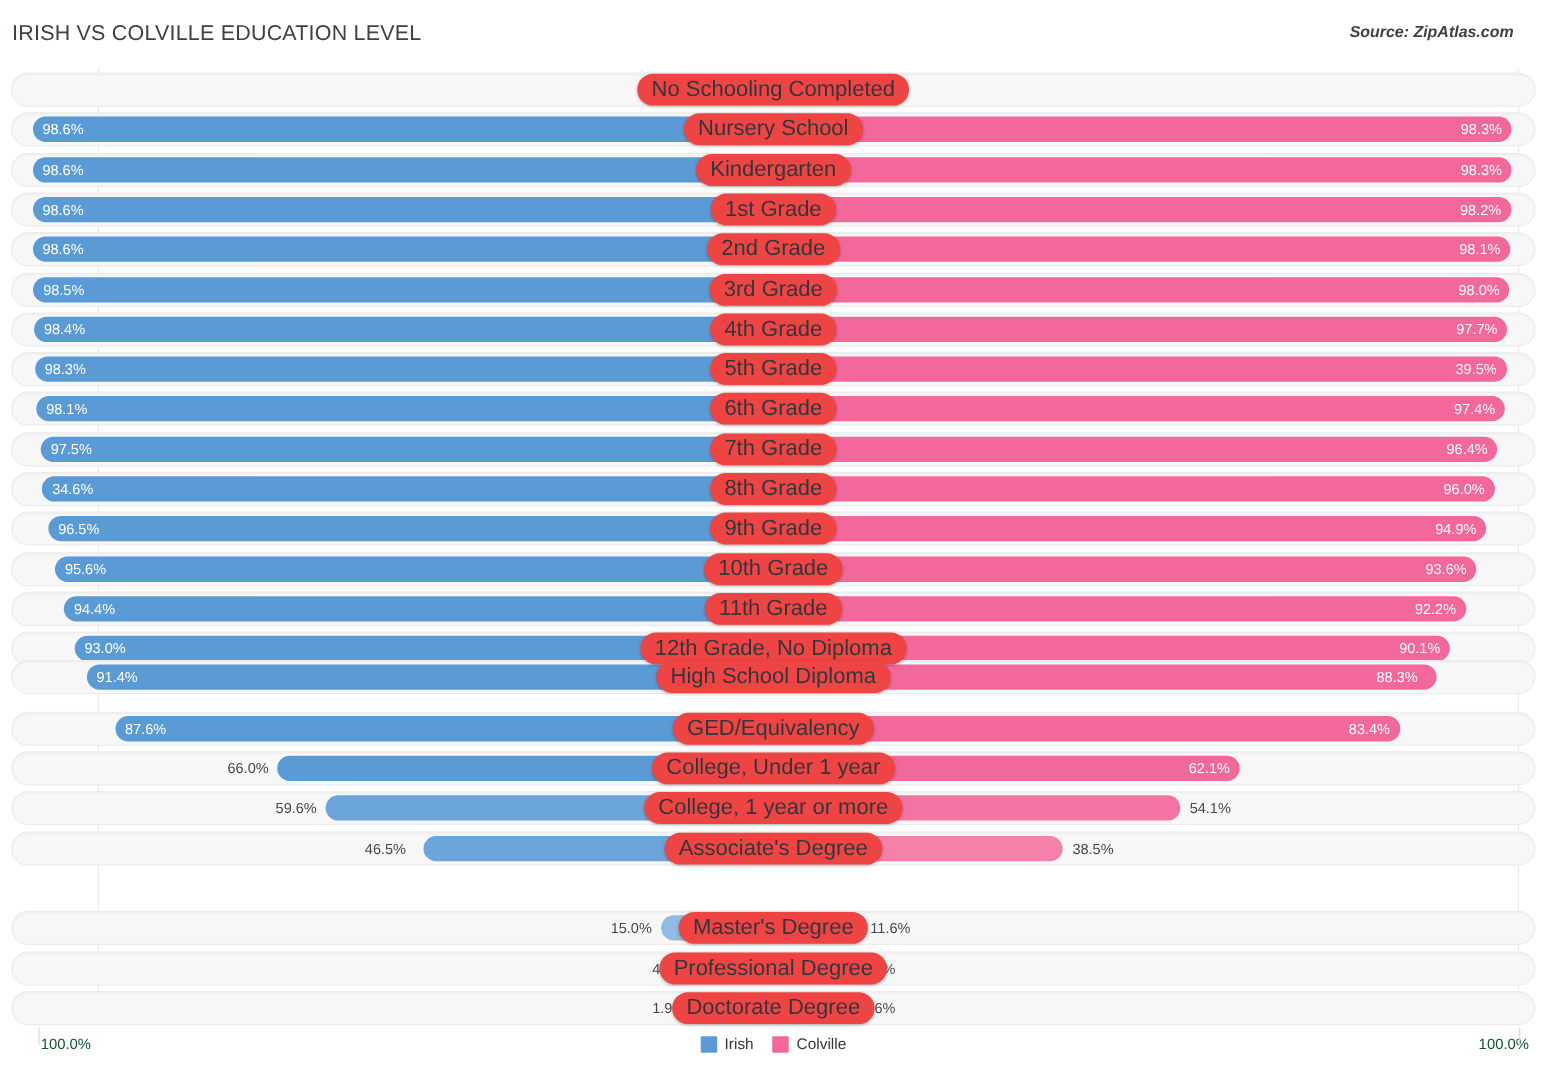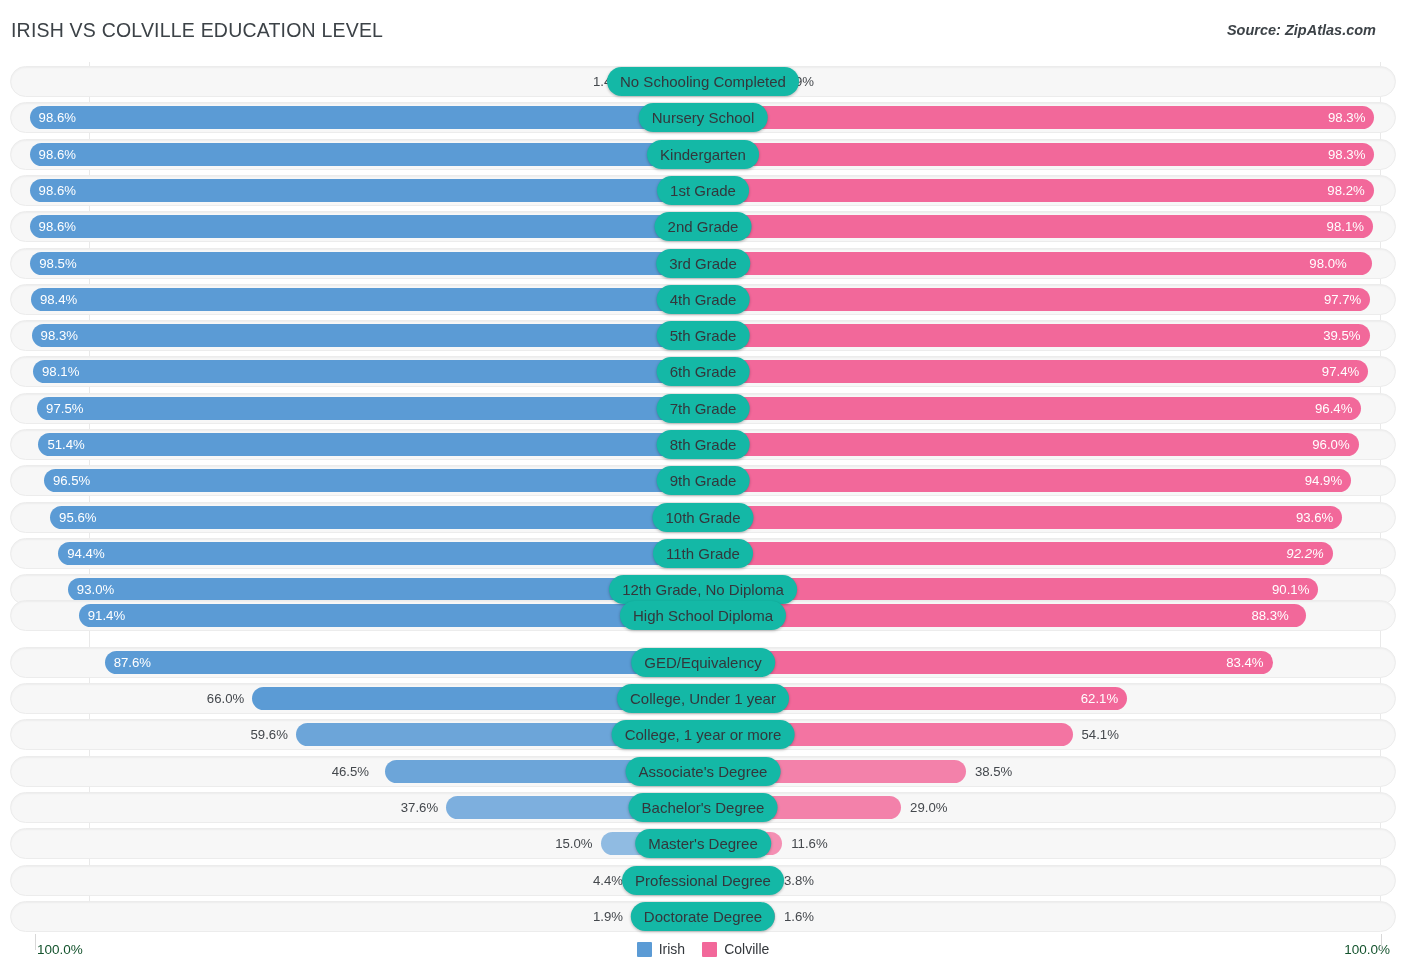--- a/index.html
+++ b/index.html
@@ -101,23 +101,23 @@
   .bar-value.inside { color: #ffffff; }
   .bar-value.outside { color: #44484d; }
   .bar-value.vleft.inside  { text-align: left; }
   .bar-value.vright.inside { text-align: right; }
 
   .cat-pill {
     position: absolute;
     top: 1px;
     height: 29px;
     line-height: 29px;
-    background: #14b8a6;
+    background: #ef4444;
     border-radius: 15px;
-    font-size: 15px;
+    font-size: 20px;
     color: #33373c;
     text-align: center;
     padding: 0 13px;
     box-shadow: 0 1px 3px rgba(0,0,0,0.28);
     white-space: nowrap;
     transform: translateX(-50%);
     left: 693px;
     z-index: 5;
   }
 
@@ -216,21 +216,21 @@
       <div class="bar right" style="left: 693px; width: 670.023px; background: rgb(242, 104, 154);"></div>
       <div class="bar-value vleft inside" style="left: 28.562px;">98.6%</div>
       <div class="bar-value vright inside" style="left: 1300.02px; width: 54px; text-align: right;">98.1%</div>
       <div class="cat-pill">2nd Grade</div>
     </div>
     <div class="row" style="top: 185.5px;">
       <div class="track"></div>
       <div class="bar left" style="left: 20.245px; width: 672.755px; background: rgb(91, 155, 213);"></div>
       <div class="bar right" style="left: 693px; width: 669.34px; background: rgb(242, 104, 154);"></div>
       <div class="bar-value vleft inside" style="left: 29.245px;">98.5%</div>
-      <div class="bar-value vright inside" style="left: 1299.34px; width: 54px; text-align: left;">98.0%</div>
+      <div class="bar-value vright inside" style="left: 1299.34px; width: 54px; text-align: right;">98.0%</div>
       <div class="cat-pill">3rd Grade</div>
     </div>
     <div class="row" style="top: 221.8px;">
       <div class="track"></div>
       <div class="bar left" style="left: 20.928px; width: 672.072px; background: rgb(91, 155, 213);"></div>
       <div class="bar right" style="left: 693px; width: 667.291px; background: rgb(242, 104, 154);"></div>
       <div class="bar-value vleft inside" style="left: 29.928px;">98.4%</div>
       <div class="bar-value vright inside" style="left: 1297.29px; width: 54px; text-align: right;">97.7%</div>
       <div class="cat-pill">4th Grade</div>
     </div>
@@ -255,21 +255,21 @@
       <div class="bar left" style="left: 27.075px; width: 665.925px; background: rgb(91, 155, 213);"></div>
       <div class="bar right" style="left: 693px; width: 658.412px; background: rgb(242, 104, 154);"></div>
       <div class="bar-value vleft inside" style="left: 36.075px;">97.5%</div>
       <div class="bar-value vright inside" style="left: 1288.41px; width: 54px; text-align: right;">96.4%</div>
       <div class="cat-pill">7th Grade</div>
     </div>
     <div class="row" style="top: 367px;">
       <div class="track"></div>
       <div class="bar left" style="left: 28.441px; width: 664.559px; background: rgb(91, 155, 213);"></div>
       <div class="bar right" style="left: 693px; width: 655.68px; background: rgb(242, 104, 154);"></div>
-      <div class="bar-value vleft inside" style="left: 37.441px;">51.4%</div>
+      <div class="bar-value vleft inside" style="left: 37.441px;">34.6%</div>
       <div class="bar-value vright inside" style="left: 1285.68px; width: 54px; text-align: right;">96.0%</div>
       <div class="cat-pill">8th Grade</div>
     </div>
     <div class="row" style="top: 403.3px;">
       <div class="track"></div>
       <div class="bar left" style="left: 33.905px; width: 659.095px; background: rgb(91, 155, 213);"></div>
       <div class="bar right" style="left: 693px; width: 648.167px; background: rgb(242, 104, 154);"></div>
       <div class="bar-value vleft inside" style="left: 42.905px;">96.5%</div>
       <div class="bar-value vright inside" style="left: 1278.17px; width: 54px; text-align: right;">94.9%</div>
       <div class="cat-pill">9th Grade</div>
@@ -280,21 +280,21 @@
       <div class="bar right" style="left: 693px; width: 639.288px; background: rgb(242, 104, 154);"></div>
       <div class="bar-value vleft inside" style="left: 49.052px;">95.6%</div>
       <div class="bar-value vright inside" style="left: 1269.29px; width: 54px; text-align: right;">93.6%</div>
       <div class="cat-pill">10th Grade</div>
     </div>
     <div class="row" style="top: 475.9px;">
       <div class="track"></div>
       <div class="bar left" style="left: 48.248px; width: 644.752px; background: rgb(91, 155, 213);"></div>
       <div class="bar right" style="left: 693px; width: 629.726px; background: rgb(242, 104, 154);"></div>
       <div class="bar-value vleft inside" style="left: 57.248px;">94.4%</div>
-      <div class="bar-value vright inside" style="left: 1259.73px; width: 54px; text-align: right; font-style: italic;">92.2%</div>
+      <div class="bar-value vright inside" style="left: 1259.73px; width: 54px; text-align: right;">92.2%</div>
       <div class="cat-pill">11th Grade</div>
     </div>
     <div class="row" style="top: 512.2px;">
       <div class="track"></div>
       <div class="bar left" style="left: 57.81px; width: 635.19px; background: rgb(91, 155, 213);"></div>
       <div class="bar right" style="left: 693px; width: 615.383px; background: rgb(242, 104, 154);"></div>
       <div class="bar-value vleft inside" style="left: 66.81px;">93.0%</div>
       <div class="bar-value vright inside" style="left: 1245.38px; width: 54px; text-align: right;">90.1%</div>
       <div class="cat-pill">12th Grade, No Diploma</div>
     </div>
@@ -330,28 +330,20 @@
       <div class="bar-value vright outside" style="left: 1071.5px;">54.1%</div>
       <div class="cat-pill">College, 1 year or more</div>
     </div>
     <div class="row" style="top: 693.7px;">
       <div class="track"></div>
       <div class="bar left" style="left: 375.405px; width: 317.595px; background: rgb(108, 165, 217);"></div>
       <div class="bar right" style="left: 693px; width: 262.955px; background: rgb(243, 129, 170);"></div>
       <div class="bar-value vleft outside" style="left: 313.405px; width: 54px; text-align: center;">46.5%</div>
       <div class="bar-value vright outside" style="left: 964.955px;">38.5%</div>
       <div class="cat-pill">Associate's Degree</div>
-    </div>
-    <div class="row" style="top: 730px;">
-      <div class="track"></div>
-      <div class="bar left" style="left: 436.192px; width: 256.808px; background: rgb(125, 175, 222);"></div>
-      <div class="bar right" style="left: 693px; width: 198.07px; background: rgb(243, 129, 170);"></div>
-      <div class="bar-value vleft outside" style="left: 374.192px; width: 54px; text-align: right;">37.6%</div>
-      <div class="bar-value vright outside" style="left: 900.07px;">29.0%</div>
-      <div class="cat-pill">Bachelor's Degree</div>
     </div>
     <div class="row" style="top: 766.3px;">
       <div class="track"></div>
       <div class="bar left" style="left: 590.55px; width: 102.45px; background: rgb(144, 187, 226);"></div>
       <div class="bar right" style="left: 693px; width: 79.228px; background: rgb(244, 143, 179);"></div>
       <div class="bar-value vleft outside" style="left: 528.55px; width: 54px; text-align: right;">15.0%</div>
       <div class="bar-value vright outside" style="left: 781.228px;">11.6%</div>
       <div class="cat-pill">Master's Degree</div>
     </div>
     <div class="row" style="top: 802.6px;">

